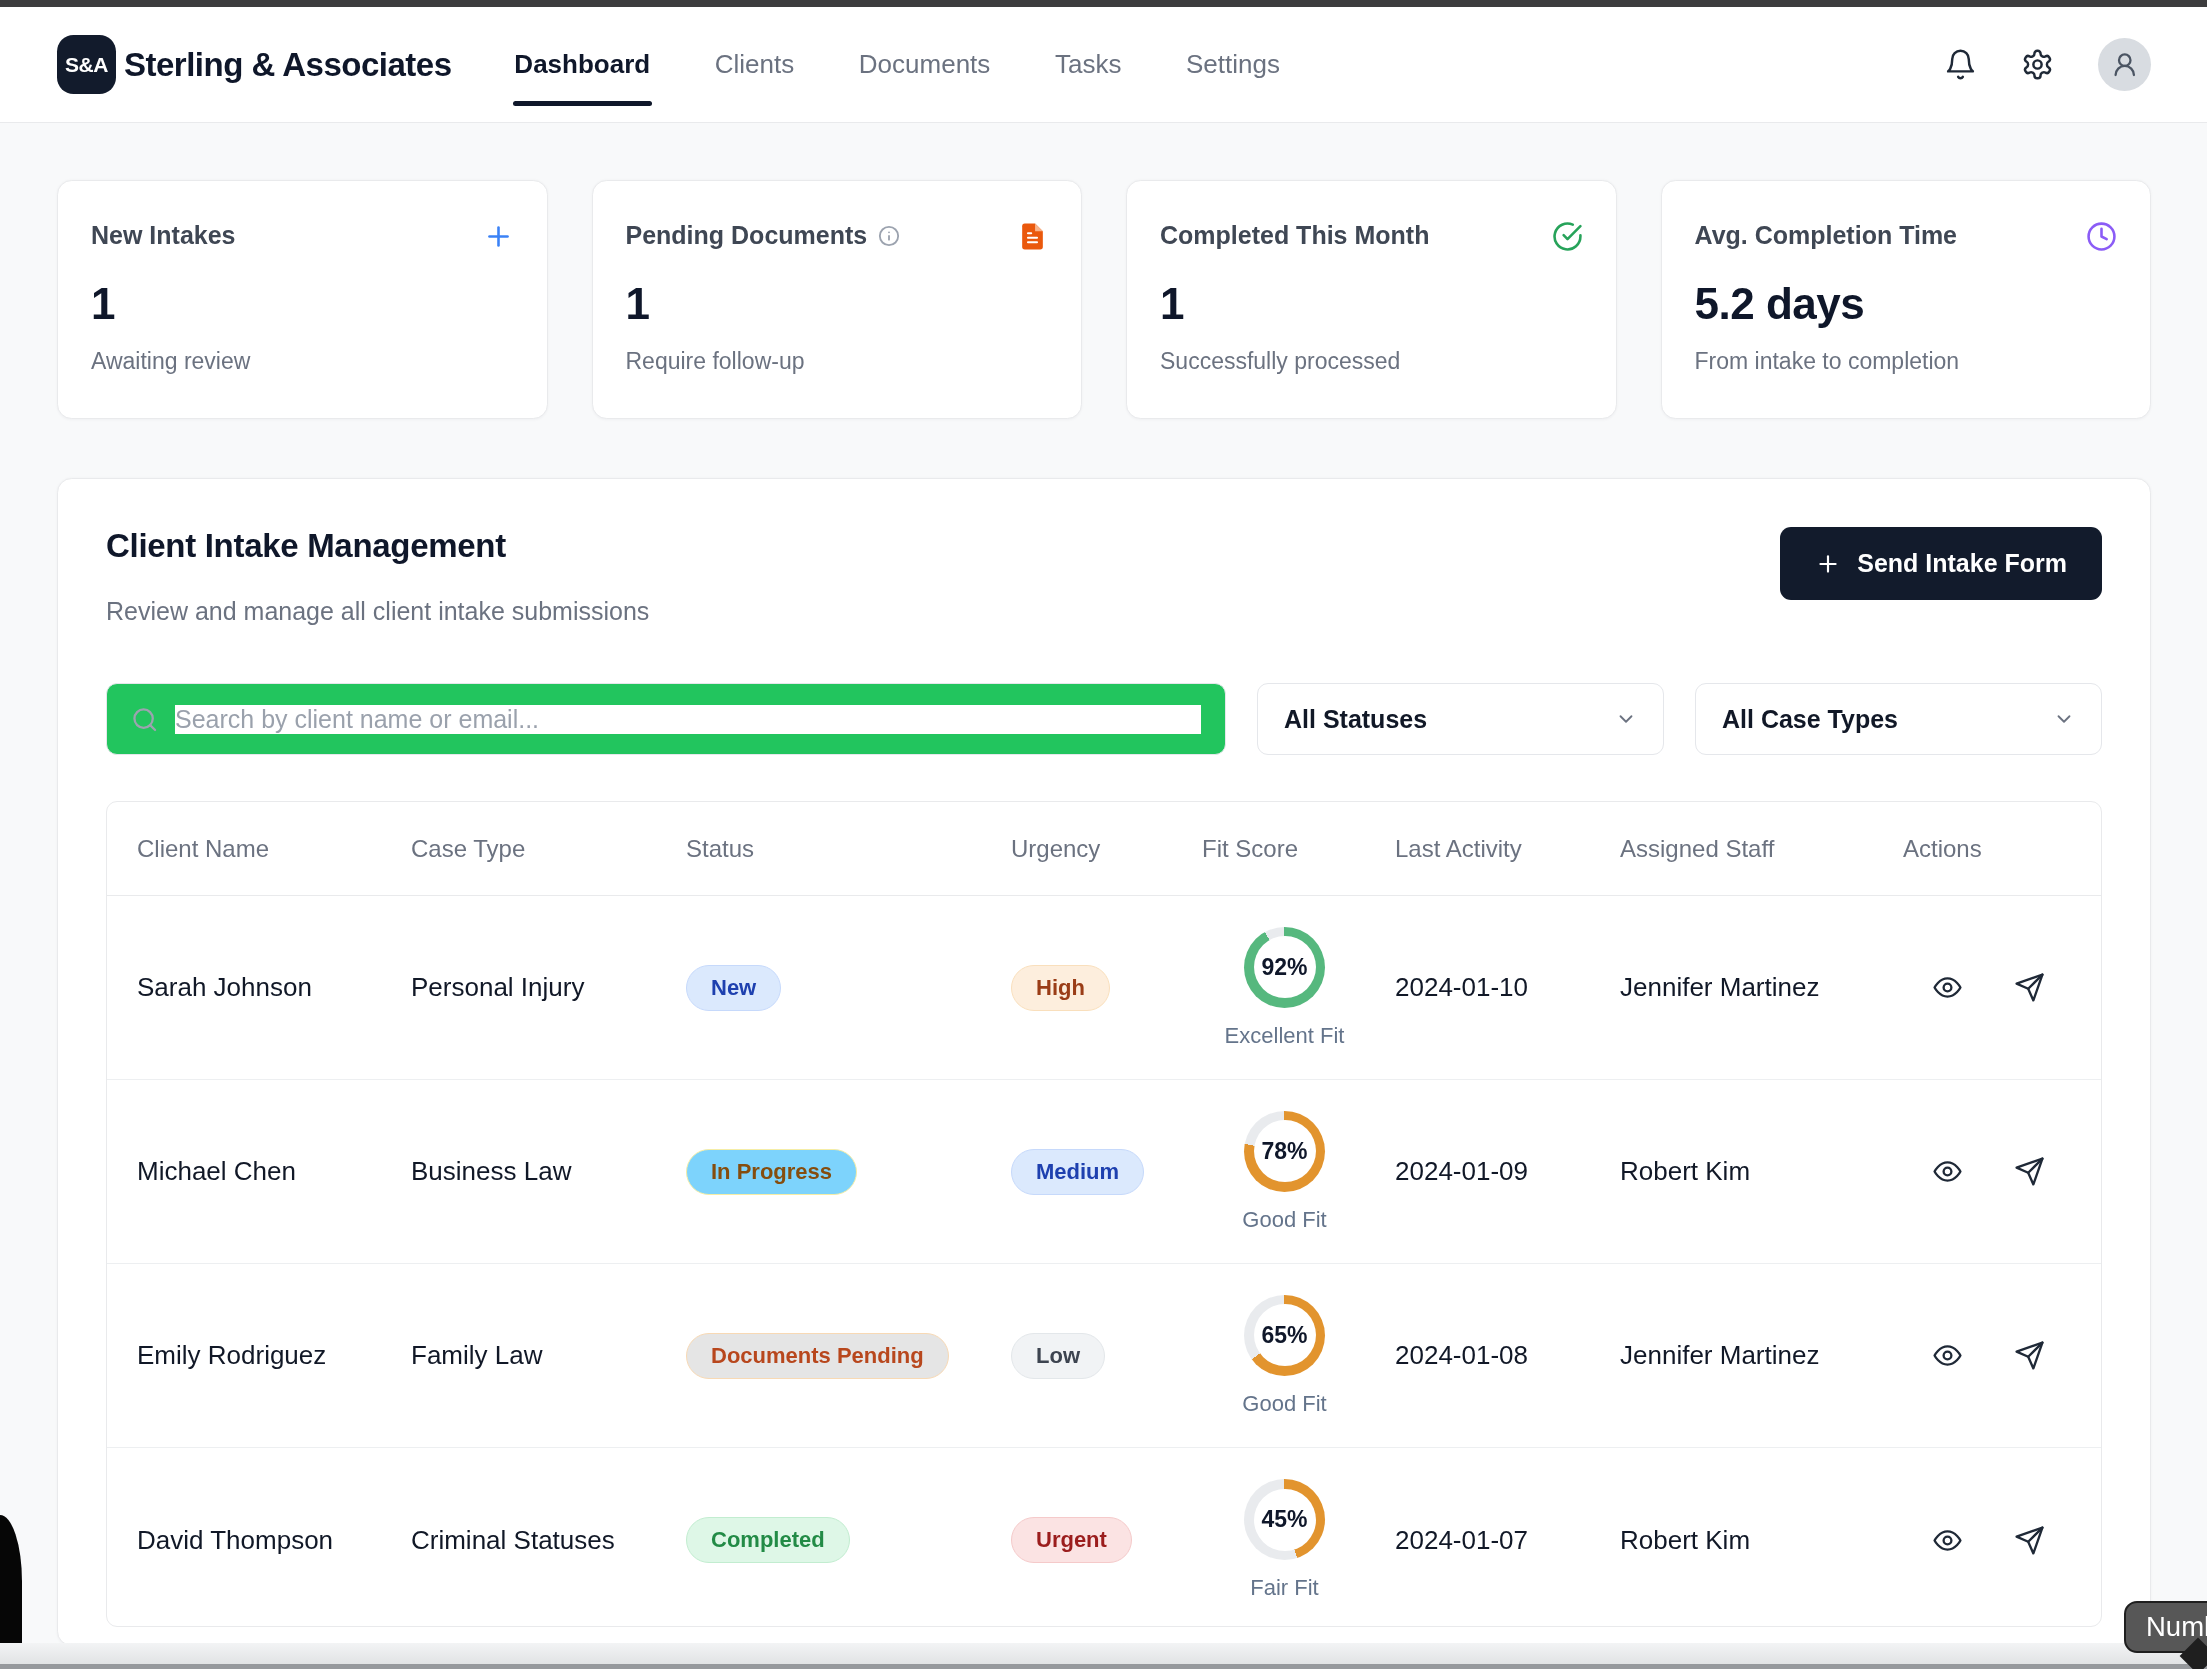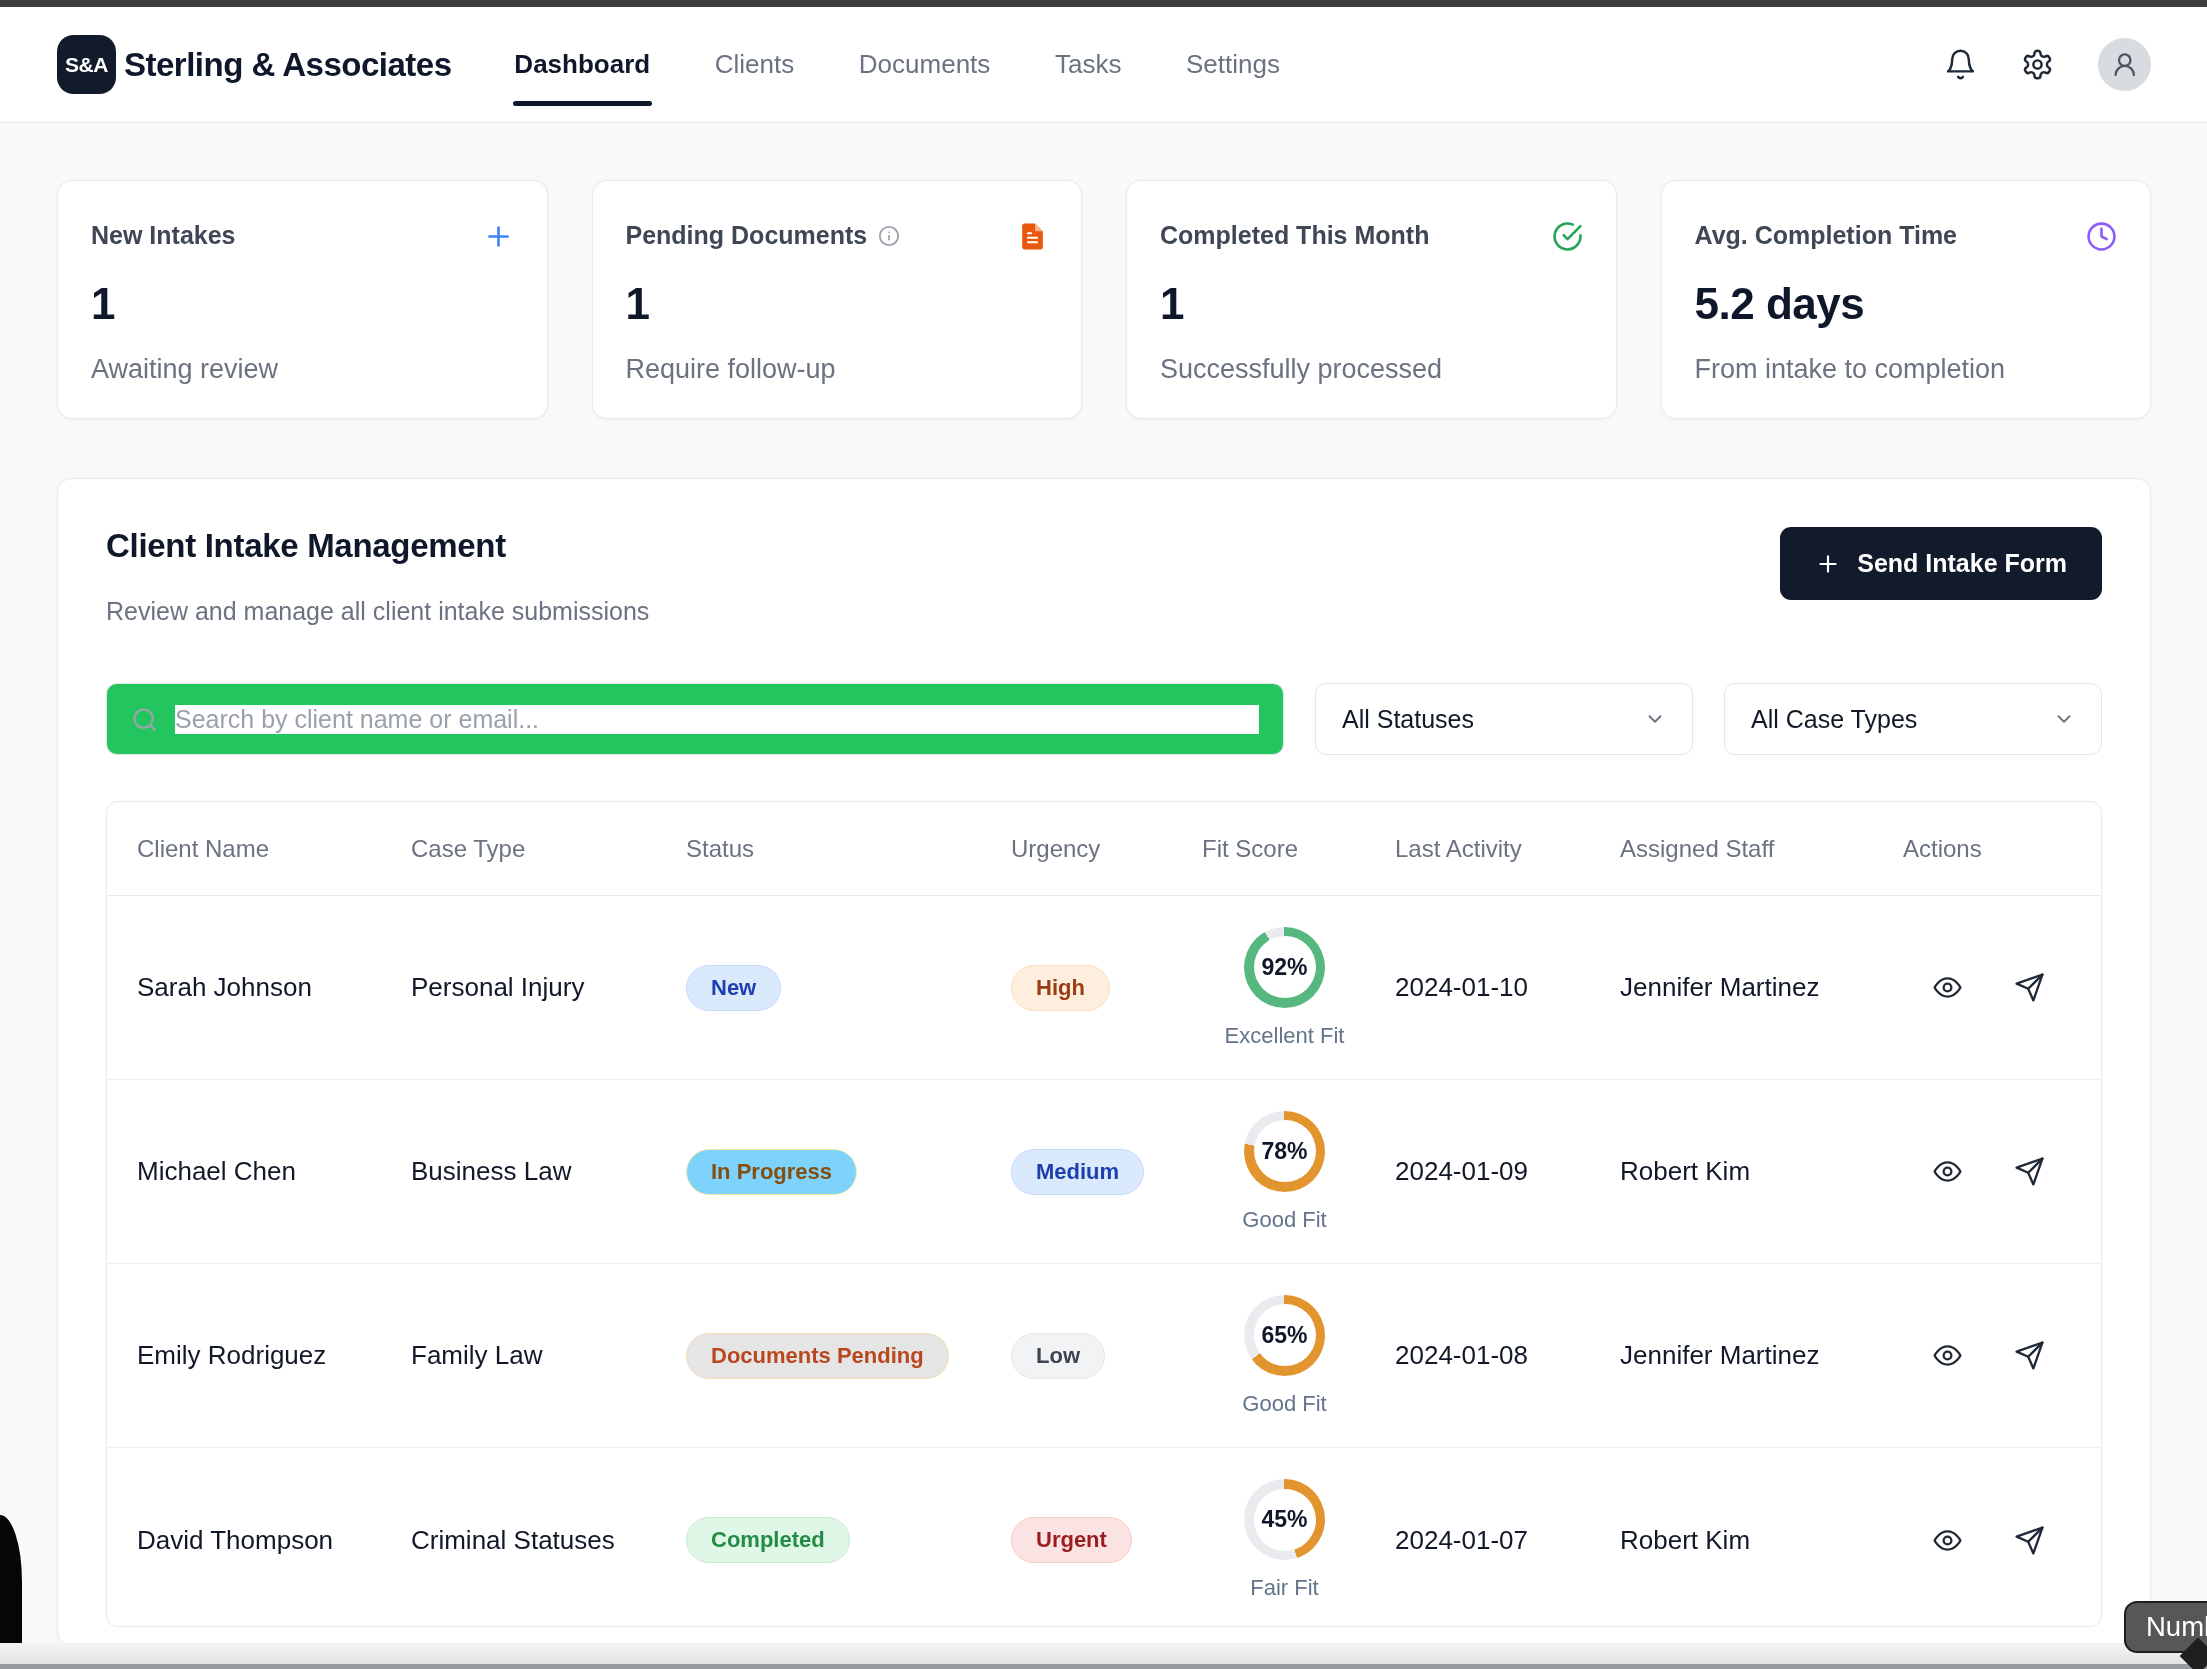--- a/index.html
+++ b/index.html
@@ -50,21 +50,21 @@
   .card {
     background:#fff; border:1.8px solid #e9eaec; border-radius:14.7px; height:239px;
     padding:40px 33px 0 33px; box-shadow:0 0.9px 2.8px rgba(16,24,40,.04);
   }
   .card-top { display:flex; align-items:flex-start; justify-content:space-between; }
   .card-label { font-size:25px; font-weight:600; color:#3f4754; display:flex; align-items:center; gap:11px; }
   .card-label .info { color:#9ca3af; display:inline-flex; }
   .card-label .info svg { width:22px; height:22px; }
   .card-icon svg { width:31px; height:31px; }
   .card-value { font-size:44px; font-weight:800; color:#0f172a; margin-top:24px; letter-spacing:-0.5px; }
-  .card-sub { font-size:27px; color:#6b7280; margin-top:25px; }
+  .card-sub { font-size:23px; color:#6b7280; margin-top:19px; }
 
   
   .panel {
     margin-top:59px; background:#fff; border:1.8px solid #e9eaec; border-radius:14.7px;
     height:1168px; padding:48px; box-shadow:0 0.9px 2.8px rgba(16,24,40,.04); position:relative;
   }
   .panel-head { display:flex; justify-content:space-between; align-items:flex-start; }
   .panel-title { font-size:33px; font-weight:800; color:#0f172a; letter-spacing:-0.3px; }
   .panel-sub { font-size:25px; color:#6b7280; margin-top:32px; }
   .btn-primary {
@@ -79,23 +79,23 @@
   .search-box {
     flex:1; height:72px; border:1.8px solid #e5e7eb; border-radius:11px;
     display:flex; align-items:center; padding:0 24px; gap:16.5px; background:#22c55e;
   }
   .search-box svg { width:27.5px; height:27.5px; color:#9ca3af; flex:none; }
   .search-box input {
     border:none; outline:none; font-size:25px; width:100%; font-family:inherit; color:#111827;
   }
   .search-box input::placeholder { color:#9aa1ac; }
   .select {
-    width:378px; height:72px; border:1.8px solid #e5e7eb; border-radius:11px; background:#fff;
+    width:407px; height:72px; border:1.8px solid #e5e7eb; border-radius:11px; background:#fff;
     display:flex; align-items:center; justify-content:space-between; padding:0 26px;
-    font-size:25px; color:#111827; cursor:pointer;
+    font-size:25px; color:#111827; cursor:pointer;font-weight:bold;
   }
   .select svg { width:22px; height:22px; color:#6b7280; }
 
   
   .table { margin-top:46px; border:1.8px solid #e9eaec; border-radius:11px; overflow:hidden; height:826px; }
   .thead, .trow {
     display:grid;
     grid-template-columns:274px 275px 325px 191px 193px 225px 283px 1fr;
     padding-left:30px;
   }

